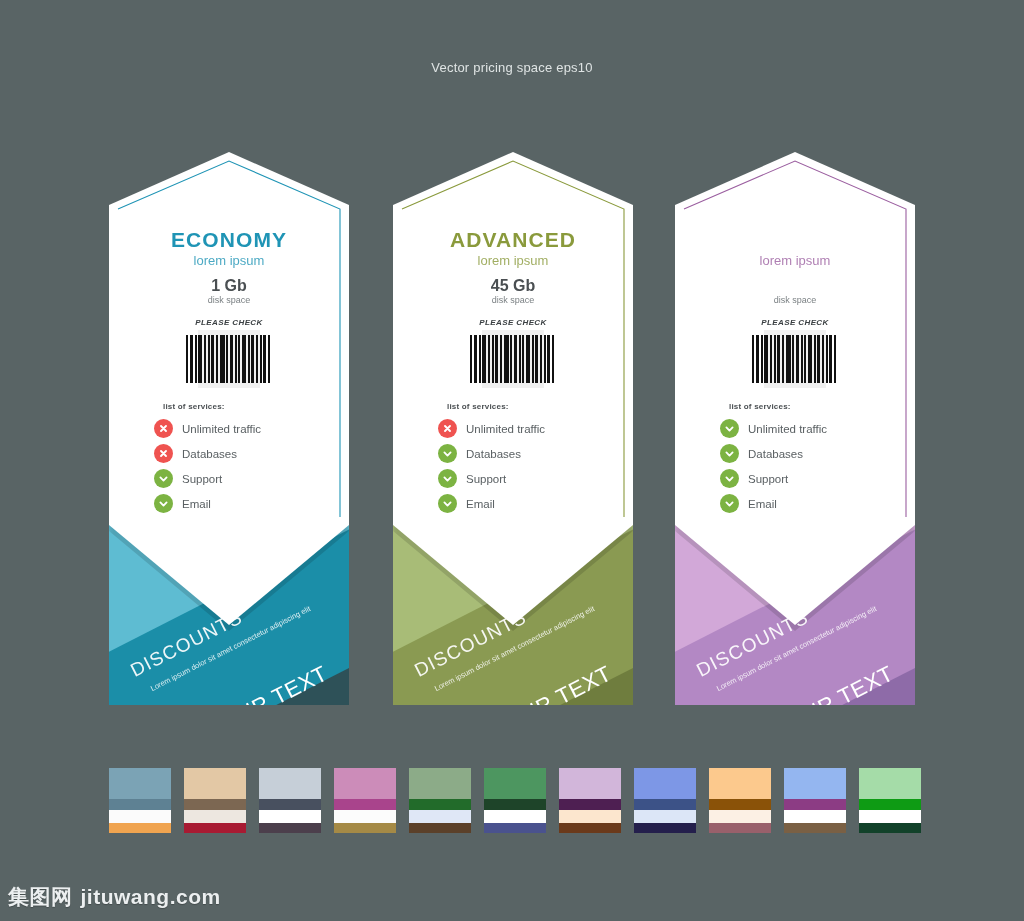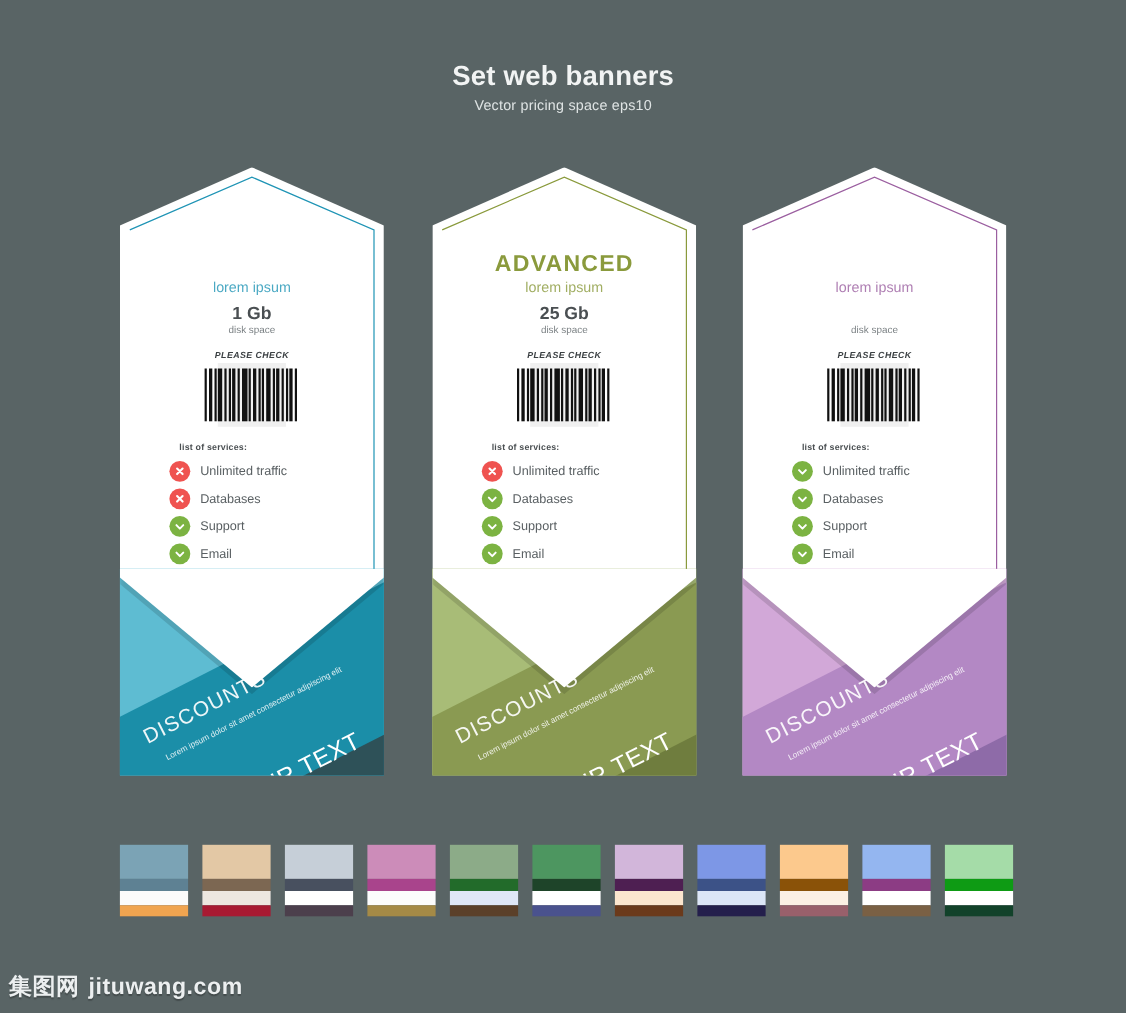--- a/index.html
+++ b/index.html
@@ -158,21 +158,20 @@
     text-shadow:0 1px 1px rgba(0,0,0,.25);
   }
   .watermark .cn{font-family:"DejaVu Sans", sans-serif;margin-right:8px;}
 </style>
 </head>
 <body>
 
 <div class="stage">
 
   <div class="page-head">
-    <h1 class="page-title">Set web banners</h1>
     <p class="page-sub">Vector pricing space eps10</p>
   </div>
 
   <div id="banners-root">
       <div class="banner b0" style="--c-light: #5EBCD2; --c-mid: #1B8EA8; --c-dark: #2E5158; --c-title: #1F94B5;">
         <div class="card"></div>
         <div class="card-inner-line">
           <svg width="240" height="553" viewBox="0 0 240 553">
             <polyline points="9,57 120,9 231,57 231,544 9,544" fill="none" stroke="#1F94B5" stroke-width="1.1"></polyline>
           </svg>
@@ -181,20 +180,21 @@
           <div class="band light"></div>
           <div class="band mid"></div>
           <div class="band dark"></div>
           <div class="wedge-shadow"></div>
           <div class="wedge"></div>
           <div class="ribbon-txt t-discounts">DISCOUNTS</div>
           <div class="ribbon-txt t-discounts-sub">Lorem ipsum dolor sit amet consectetur adipiscing elit</div>
           <div class="ribbon-txt t-place">PLACE YOUR TEXT</div>
         </div>
         <div class="content">
+          <div class="plan-name">ECONOMY</div>
           <div class="plan-sub">lorem ipsum</div>
           <div class="size">1 Gb</div>
           <div class="size-sub">disk space</div>
           <div class="check-label">PLEASE CHECK</div>
           <div class="barcode-box">
             <div class="barcode">
               <i style="width:2px;margin-right:2px"></i>
               <i style="width:3px;margin-right:1.5px"></i>
               <i style="width:2px;margin-right:1.5px"></i>
               <i style="width:4px;margin-right:2px"></i>
@@ -266,21 +266,21 @@
           <div class="band dark"></div>
           <div class="wedge-shadow"></div>
           <div class="wedge"></div>
           <div class="ribbon-txt t-discounts">DISCOUNTS</div>
           <div class="ribbon-txt t-discounts-sub">Lorem ipsum dolor sit amet consectetur adipiscing elit</div>
           <div class="ribbon-txt t-place">PLACE YOUR TEXT</div>
         </div>
         <div class="content">
           <div class="plan-name">ADVANCED</div>
           <div class="plan-sub">lorem ipsum</div>
-          <div class="size">25 Gb</div>
+          <div class="size">45 Gb</div>
           <div class="size-sub">disk space</div>
           <div class="check-label">PLEASE CHECK</div>
           <div class="barcode-box">
             <div class="barcode">
               <i style="width:2px;margin-right:2px"></i>
               <i style="width:3px;margin-right:1.5px"></i>
               <i style="width:2px;margin-right:1.5px"></i>
               <i style="width:4px;margin-right:2px"></i>
               <i style="width:2px;margin-right:1.5px"></i>
               <i style="width:2px;margin-right:1.5px"></i>

